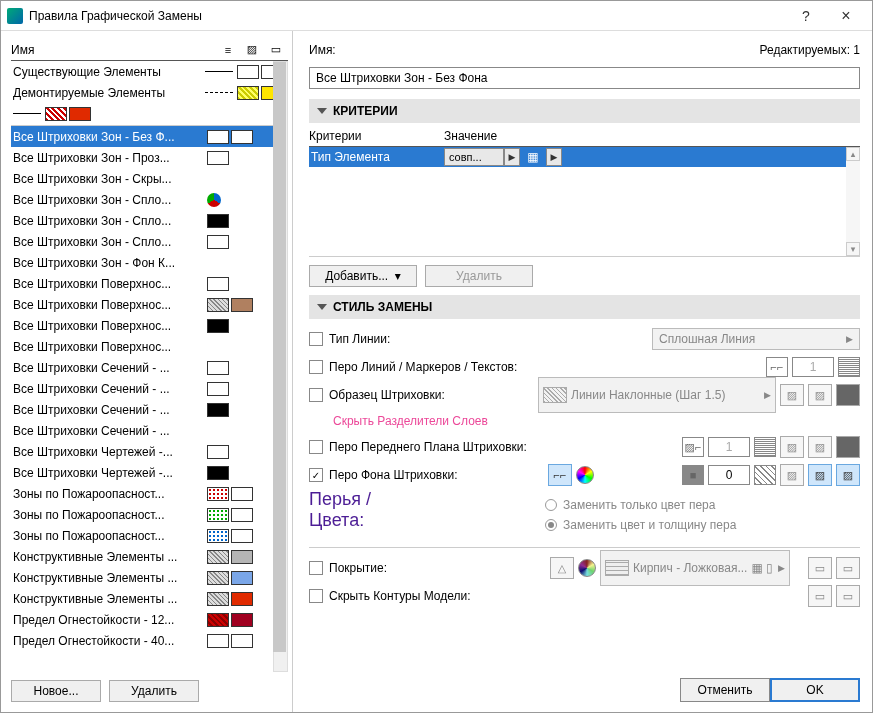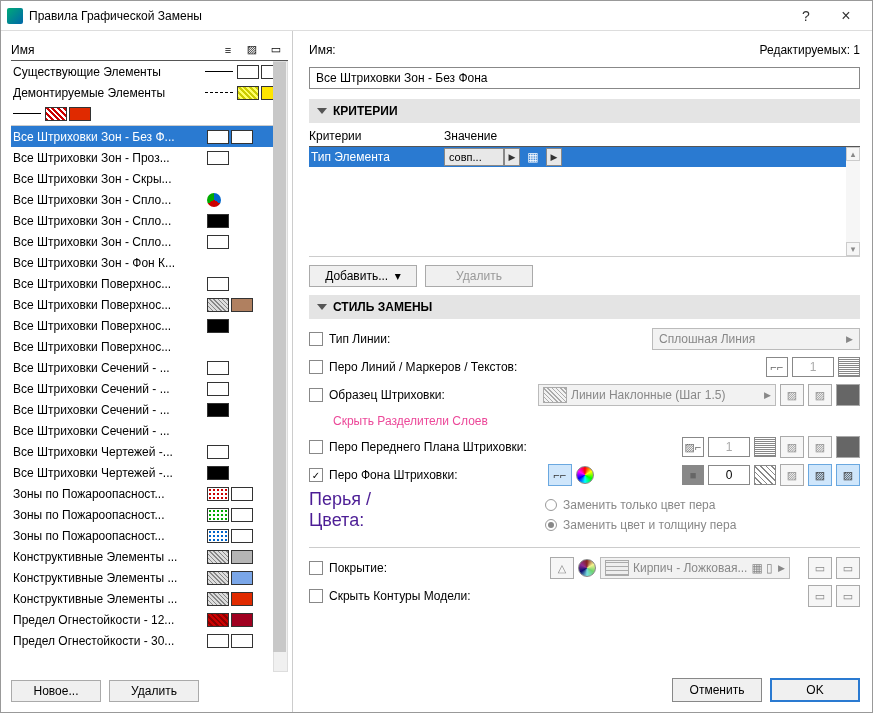--- a/index.html
+++ b/index.html
@@ -55,32 +55,32 @@
 .override-row .chk.checked::after { content:"✓"; color:#000; }
 .override-row .label { flex:1; }
 .override-row .label.multiline { line-height:13px; }
 .override-row .ctrls { display:flex; align-items:center; gap:4px; }
 .linetype-combo { width:208px; height:22px; border:1px solid #bbb; background:#f2f2f2; color:#888; display:flex; align-items:center; padding:0 6px; }
 .linetype-combo .dd { margin-left:auto; font-size:9px; }
 .pen-input { width:42px; height:20px; border:1px solid #888; text-align:center; background:#fff; }
 .pen-input.disabled { color:#aaa; }
 .pen-ctrl { width:22px; height:20px; border:1px solid #888; display:flex; align-items:center; justify-content:center; font-size:11px; color:#666; }
 .pen-sq { width:22px; height:20px; border:1px solid #888; }
-.fill-combo { width:238px; height:22px; border:1px solid #bbb; background:#f2f2f2; color:#888; display:flex; align-items:center; padding:0 4px; }
+.fill-combo { width:238px; height:36px; border:1px solid #bbb; background:#f2f2f2; color:#888; display:flex; align-items:center; padding:0 4px; }
 .fill-combo .hatch-sw { width:24px; height:16px; border:1px solid #aaa; background:repeating-linear-gradient(45deg,#aaa,#aaa 1px,transparent 1px,transparent 3px); margin-right:4px; }
 .fill-combo .dd { margin-left:auto; font-size:9px; }
 .small-btn { width:24px; height:22px; border:1px solid #aaa; background:#f6f6f6; display:flex; align-items:center; justify-content:center; color:#888; font-size:11px; }
 .small-btn.on { background:#cfe6fb; border-color:#6aa8e0; color:#333; }
 .small-btn.dark { background:#666; }
 .radio-group { margin:6px 0 6px 240px; }
 .radio-row { display:flex; align-items:center; height:20px; gap:6px; color:#888; }
 .radio-row .radio { width:12px; height:12px; border:1px solid #999; border-radius:50%; display:inline-flex; align-items:center; justify-content:center; }
 .radio-row .radio.sel::after { content:""; width:6px; height:6px; background:#888; border-radius:50%; }
 .pens-label { width: 86px; color:#4c1d95; font-size:18px; }
-.dialog-buttons { display:flex; justify-content:flex-end; gap:8px; margin-top:auto; }
+.dialog-buttons { display:flex; justify-content:flex-end; margin-top:auto; }
 .dialog-buttons button { width:90px; height:24px; border:1px solid #888; background:#f0f0f0; }
 .dialog-buttons button.ok { border:2px solid #2a7ad1; }
 hr.sep { border:none; border-top:1px solid #ccc; margin:6px 0; }
 .subrow { padding-left:24px; display:flex; align-items:center; height:24px; color:#ec4899; }
 .color-circle { width:18px; height:18px; border-radius:50%; background:conic-gradient(red,yellow,lime,cyan,blue,magenta,red); border:1px solid #888; }
 </style>
 </head>
 <body>
 
 <div class="titlebar">
@@ -215,21 +215,21 @@
             <span class="rname">Конструктивные Элементы ...</span>
             <span class="sw" style="background:repeating-linear-gradient(45deg,#888,#888 1px,#ddd 1px,#ddd 3px)"></span>
             <span class="sw" style="background:#e02a00"></span>
           </div>
           <div class="rule-row">
             <span class="rname">Предел Огнестойкости - 12...</span>
             <span class="sw" style="background:repeating-linear-gradient(45deg,#c00,#c00 2px,#800 2px,#800 4px)"></span>
             <span class="sw" style="background:#a00020"></span>
           </div>
           <div class="rule-row">
-            <span class="rname">Предел Огнестойкости - 30...</span>
+            <span class="rname">Предел Огнестойкости - 40...</span>
             <span class="sw" style="background:#fff"></span>
             <span class="sw" style="background:#fff"></span>
           </div>
         </div>
       <div class="scroll">
           <div class="thumb"></div>
         </div>
     </div>
     <div class="left-buttons">
       <button>Новое...</button>

